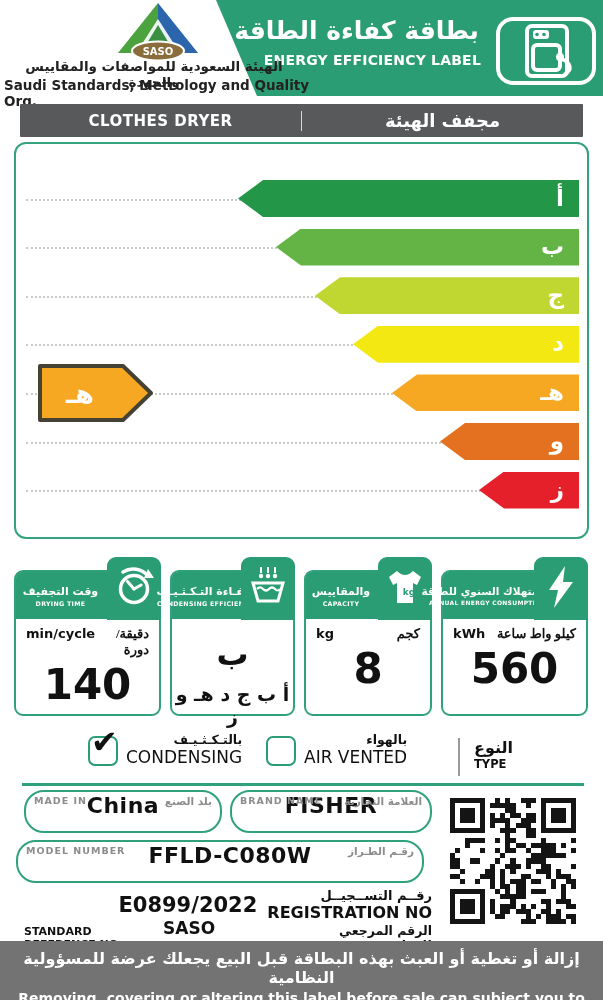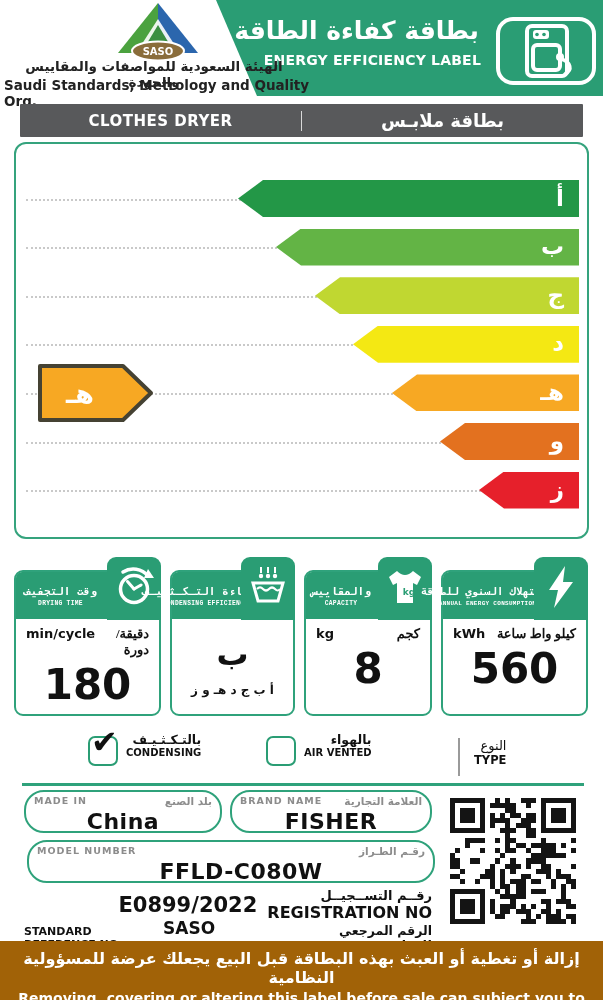--- a/index.html
+++ b/index.html
@@ -34,67 +34,67 @@
                 font-size:23px; font-weight:bold; direction:rtl; }
   .indicator { position:absolute; left:22px; width:116px; height:60px; z-index:2; }
 
   
   .metrics { position:absolute; top:570px; left:14px; width:575px; height:146px; display:grid;
              grid-template-columns:147px 125px 128px 147px; column-gap:9px; }
   .mbox { position:relative; border:2px solid #2fa27b; border-radius:9px; background:#fff; height:146px; }
   .mtab { position:absolute; top:-15px; right:-2px; width:54px; height:63px; background:#2a9d74;
           border-radius:9px 9px 0 0; display:flex; align-items:center; justify-content:center; }
   .mhead { height:47px; background:#2a9d74; border-radius:6px 6px 0 0; color:#fff; padding-right:54px;
-           display:flex; flex-direction:column; align-items:center; justify-content:center; text-align:center;font-family:Liberation Mono, monospace; }
+           display:flex; flex-direction:column; align-items:center; justify-content:center; text-align:center; }
   .mhead .ar { font-size:11px; font-weight:bold; direction:rtl; white-space:nowrap; }
   .mhead .en { font-size:6.3px; font-weight:bold; letter-spacing:.3px; margin-top:2px; white-space:nowrap; }
   .munits { display:flex; justify-content:space-between; padding:7px 10px 0 10px; font-weight:bold; font-size:13px; color:#111; }
   .munits .ar { direction:rtl;font-family:Liberation Serif, serif; }
   .mvalue { text-align:center; font-size:42px; font-weight:bold; color:#111; margin-top:4px; line-height:1.1; }
   .mvalue-grade { text-align:center; font-size:32px; font-weight:bold; color:#111; margin-top:16px; direction:rtl; }
-  .mscale { text-align:center; font-size:12px; font-weight:bold; color:#111; margin-top:10px; direction:rtl; letter-spacing:2px; }
+  .mscale { text-align:center; font-size:19px; font-weight:bold; color:#111; margin-top:10px; direction:rtl; letter-spacing:2px; }
 
   
   .type-row { position:absolute; top:732px; left:14px; width:575px; height:52px; }
   .chk-group { position:absolute; display:flex; align-items:flex-start; gap:8px; }
   .chk-box { position:relative; width:30px; height:30px; border:2.5px solid #2a9d74; border-radius:7px; margin-top:4px; background:#fff; }
   .chk-mark { position:absolute; top:-12px; left:1px; font-size:32px; font-weight:bold; color:#111; line-height:1; }
   .chk-labels .ar { font-size:12.5px; font-weight:bold; direction:rtl; color:#111; }
-  .chk-labels .en { font-size:10px; font-weight:bold; color:#111; }
+  .chk-labels .en { font-size:17px; font-weight:normal; color:#111; }
   .type-div { position:absolute; left:444px; top:6px; width:1.5px; height:38px; background:#9a9a9a; }
   .type-label { position:absolute; left:460px; top:6px; }
-  .type-label .ar { font-size:13px; font-weight:normal; direction:rtl; color:#111; }
+  .type-label .ar { font-size:16px; font-weight:bold; direction:rtl; color:#111; }
   .type-label .en { font-size:11.5px; font-weight:bold; color:#111; }
 
   .hr-line { position:absolute; top:783px; left:22px; width:562px; height:2.5px; background:#2fa27b; }
 
   
   .dbox { position:absolute; border:2px solid #2fa27b; border-radius:20px; background:#fff; }
   .dbox .len { position:absolute; top:3px; left:8px; font-size:9.5px; font-weight:bold; color:#8c8c8c; letter-spacing:1px; }
   .dbox .lar { position:absolute; top:3px; right:8px; font-size:10.5px; font-weight:bold; color:#8c8c8c; direction:rtl; }
-  .dbox .val { text-align:center; margin-top:17px; font-size:22px; font-weight:bold; color:#111; letter-spacing:.5px; }
+  .dbox .val { text-align:center; margin-top:1px; font-size:22px; font-weight:bold; color:#111; letter-spacing:.5px; }
   .box-madein { top:790px; left:24px; width:198px; height:43px; }
   .box-brand  { top:790px; left:230px; width:202px; height:43px; }
-  .box-model  { top:840px; left:27px; width:408px; height:43px;padding-left:20px; }
+  .box-model  { top:840px; left:16px; width:408px; height:43px;padding-left:20px; }
 
   .reg-row { position:absolute; top:888px; left:24px; width:408px; display:flex; justify-content:flex-end; align-items:center; gap:10px; }
   .reg-val { font-size:21px; font-weight:bold; color:#111; }
   .reg-labels { text-align:right; }
   .reg-labels .ar { font-size:13px; font-weight:bold; direction:rtl; color:#111; white-space:nowrap; }
   .reg-labels .en { font-size:16px; font-weight:bold; color:#111; white-space:nowrap; }
 
   .std-row { position:absolute; top:918px; left:24px; width:408px; display:flex; justify-content:space-between; align-items:center; }
   .std-en { font-size:11px; font-weight:bold; color:#111; }
   .std-val { font-size:17px; font-weight:bold; color:#111; }
   .std-ar { font-size:12.5px; font-weight:bold; color:#111; direction:rtl; }
 
   .qr { position:absolute; top:788px; left:440px; width:146px; height:146px; }
 
   
-  .footer { position:absolute; top:941px; left:0; width:603px; height:59px; background:#a16207; color:#fff; text-align:center; }
+  .footer { position:absolute; top:941px; left:0; width:603px; height:59px; background:#737373; color:#fff; text-align:center; }
   .footer .ar { font-size:16px; font-weight:bold; direction:rtl; margin-top:8px; }
   .footer .en { font-size:14px; font-weight:bold; margin-top:3px; }
 </style>
 </head>
 <body>
 
 <div class="label">
 
   <div class="header">
     <div class="banner">
@@ -123,21 +123,21 @@
         <text x="42" y="52" text-anchor="middle" font-size="10" font-weight="bold" fill="#fff" font-family="DejaVu Sans, sans-serif">SASO</text>
       </svg>
     </span>
     <div class="org-ar">الهيئة السعودية للمواصفات والمقاييس والجودة</div>
     <div class="org-en">Saudi Standards, Metrology and Quality Org.</div>
   </div>
 
   <div class="product-bar">
     <div class="half pb-en">CLOTHES DRYER</div>
     <div class="pb-div"></div>
-    <div class="half pb-ar">بطاقة ملابـس</div>
+    <div class="half pb-ar">مجفف الهيئة</div>
   </div>
 
   <div class="chart">
     <div>
         <div class="dotline" style="top: 54.5px;"></div>
         <div class="bar" style="top: 36px; width: 341px; background: rgb(35, 151, 71); clip-path: polygon(0px 50%, 25px 0px, 100% 0px, 100% 100%, 25px 100%);">
           <span class="bar-letter">أ</span>
         </div>
         <div class="dotline" style="top: 103.1px;"></div>
         <div class="bar" style="top: 84.6px; width: 303px; background: rgb(99, 180, 69); clip-path: polygon(0px 50%, 25px 0px, 100% 0px, 100% 100%, 25px 100%);">
@@ -185,21 +185,21 @@
         </span>
       </div>
       <div class="mhead">
         <span class="ar">وقت التجفيف</span>
         <span class="en">DRYING TIME</span>
       </div>
       <div class="munits">
         <span class="en">min/cycle</span>
         <span class="ar">دقيقة/دورة</span>
       </div>
-      <div class="mvalue">180</div>
+      <div class="mvalue">140</div>
     </div>
 
     <div class="mbox">
       <div class="mtab">
         <span>
           <svg width="42" height="44" viewBox="0 0 42 44" fill="none">
             <path d="M6 18 L36 18 L31 36 L11 36 Z" stroke="#fff" stroke-width="3"></path>
             <path d="M10 24 q3 -3 6 0 q3 3 6 0 q3 -3 6 0 q3 3 5 0" stroke="#fff" stroke-width="2.2" fill="none"></path>
             <circle cx="14" cy="11" r="2.2" fill="#fff"></circle>
               <rect x="13" y="2" width="2" height="6" fill="#fff"></rect>

